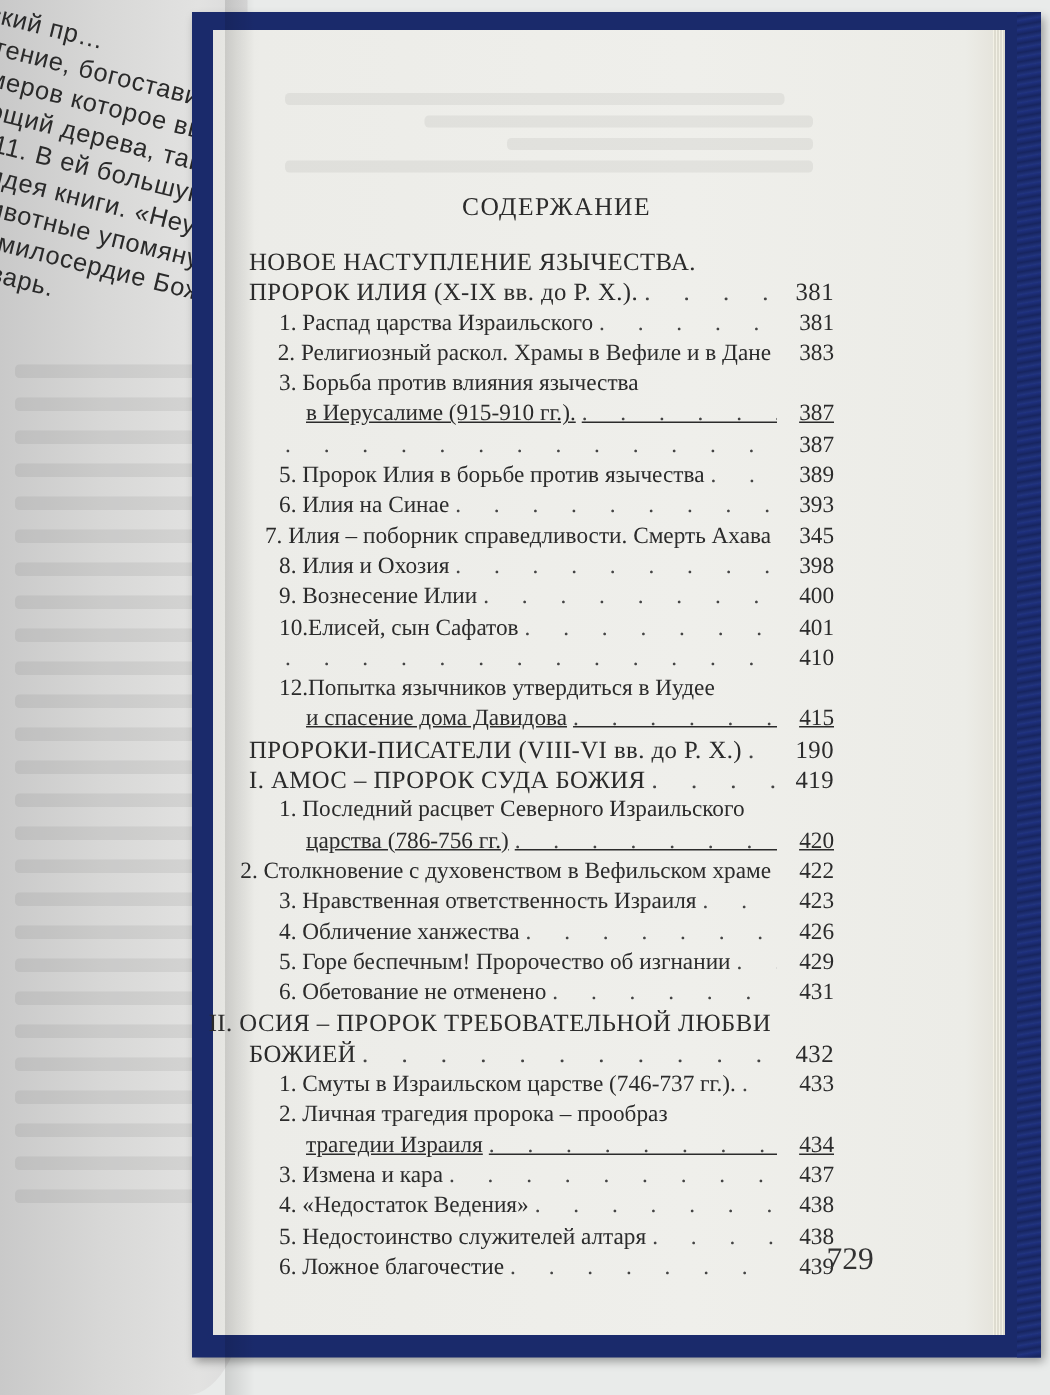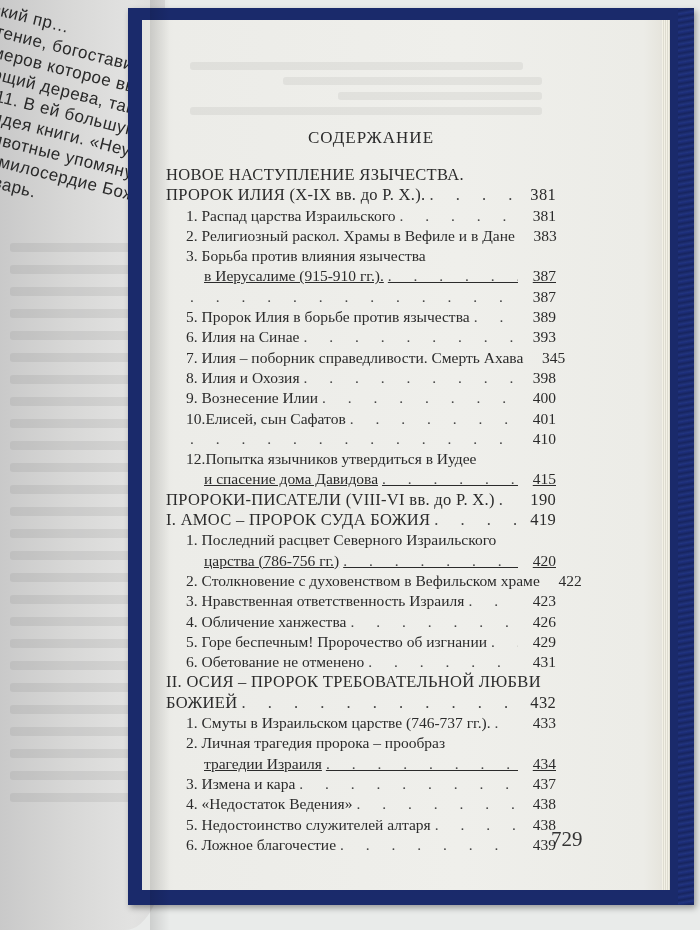--- a/index.html
+++ b/index.html
@@ -58,21 +58,21 @@
   .left-faded span { display:block; height:9px; margin:13px 0; background:rgba(90,90,90,0.10); border-radius:3px; }
 
   
   .toc {
     position:absolute; left:166px; top:128px; width:390px;
     color:#2b2b2b; font-size:15.5px;
   }
   .toc-title {
     text-align:center; font-size:17px; letter-spacing:1px; margin:0 0 17px 0; padding-left:20px;
   }
-  .row { display:flex; align-items:flex-end; height:20.3px; line-height:20.3px; white-space:nowrap; }
+  .row { display:flex; align-items:flex-end; height:20.3px; line-height:20.3px; white-space:nowrap;justify-content:flex-end; }
   .row .lbl { flex:0 0 auto; }
   .row .dots { flex:1 1 auto; overflow:hidden; color:#444; letter-spacing:9px; padding-left:4px; }
   .row .pg { flex:0 0 38px; text-align:right;margin-top:24px; }
   .lvl0 { font-size:16.5px; letter-spacing:0.3px; }
   .lvl1 { padding-left:20px; }
   .lvl1c { padding-left:38px;text-decoration:underline; }
   .pageno {
     position:absolute; left:551px; top:827px; font-size:21px; color:#333;
   }
 </style>

